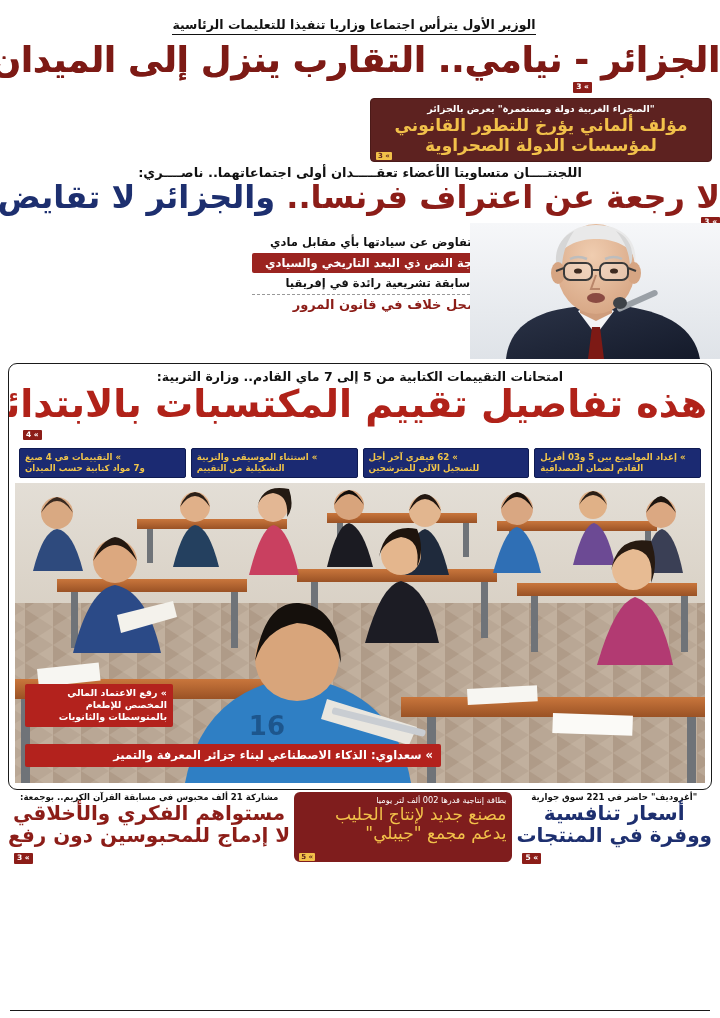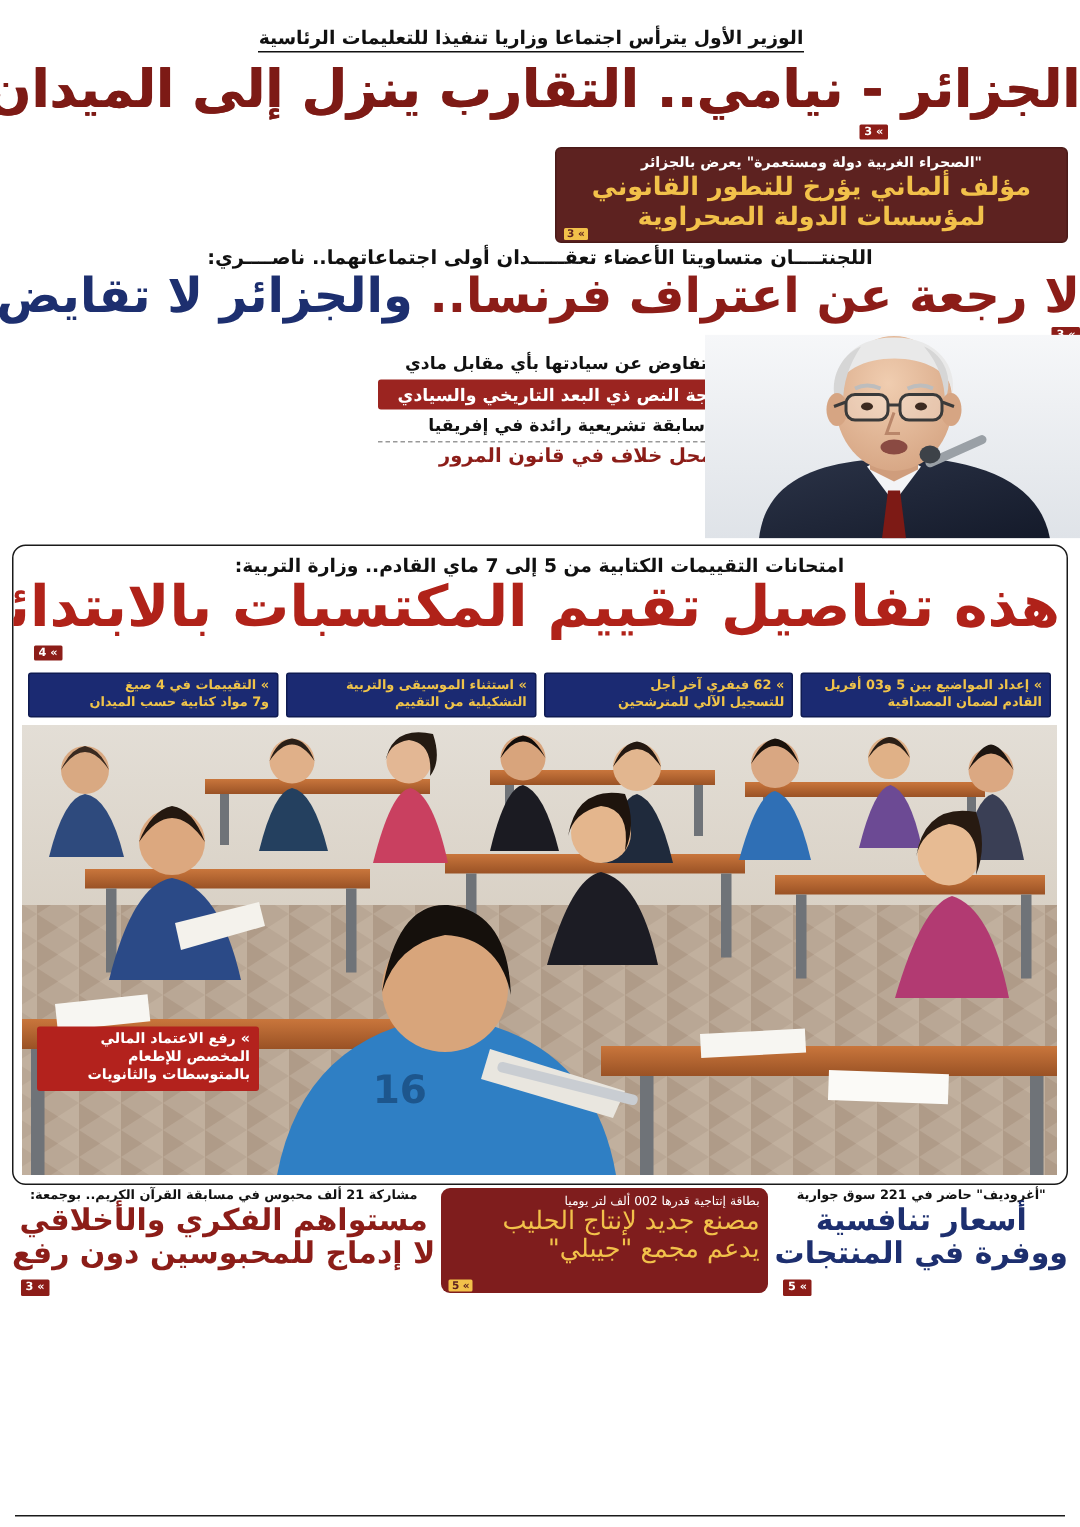--- a/index.html
+++ b/index.html
@@ -222,21 +222,21 @@
     gap:5px;
     padding:2px 10px 5px 10px;
     justify-content:center;
   }
   .blue-box{
     background:#1b2a72;
     border:1px solid #0f1b52;
     color:#f0c44a;
     font-size:8.6px;
     font-weight:bold;
-    text-align:right;
+    text-align:left;
     line-height:1.28;
     padding:3px 5px;
     border-radius:2px;
     flex:1;
     box-sizing:border-box;
   }
   .blue-box .chev{color:#f0c44a;}
 
   
   .photo-wrap{
@@ -566,20 +566,24 @@
 
         <rect x="40" y="186" width="62" height="18" fill="#f7f6f2" transform="rotate(-6 40 186)"></rect>
         <rect x="470" y="206" width="70" height="16" fill="#f7f6f2" transform="rotate(-3 470 206)"></rect>
         <rect x="556" y="230" width="80" height="20" fill="#fbfaf7" transform="rotate(2 556 230)"></rect>
       </svg>
 
       <div class="callout-red ar callout-a">
         <span class="chev">»</span>
         <span>رفع الاعتماد المالي المخصص للإطعام بالمتوسطات والثانويات</span>
       </div>
+      <div class="callout-red ar callout-b">
+        <span class="chev">»</span>
+        <span>سعداوي: الذكاء الاصطناعي لبناء جزائر المعرفة والتميز</span>
+      </div>
     </div>
   </div>
 
   <div class="bottom-row">
 
     <div class="bcol blue">
       <div class="bk ar">"أغروديف" حاضر في 122 سوق جوارية</div>
       <div class="bh ar">أسعار تنافسية</div>
       <div class="bh ar">ووفرة في المنتجات</div>
       <span class="pagebadge col-badge">5 «</span>

